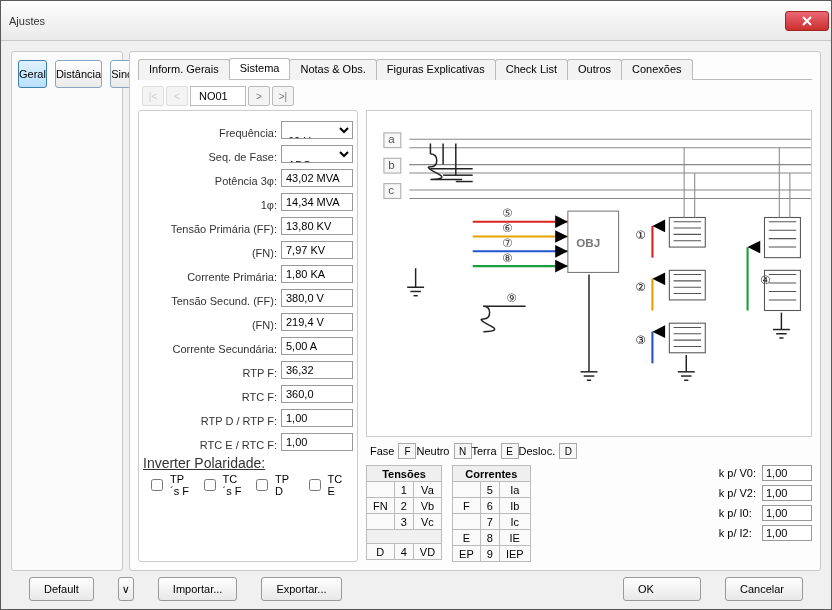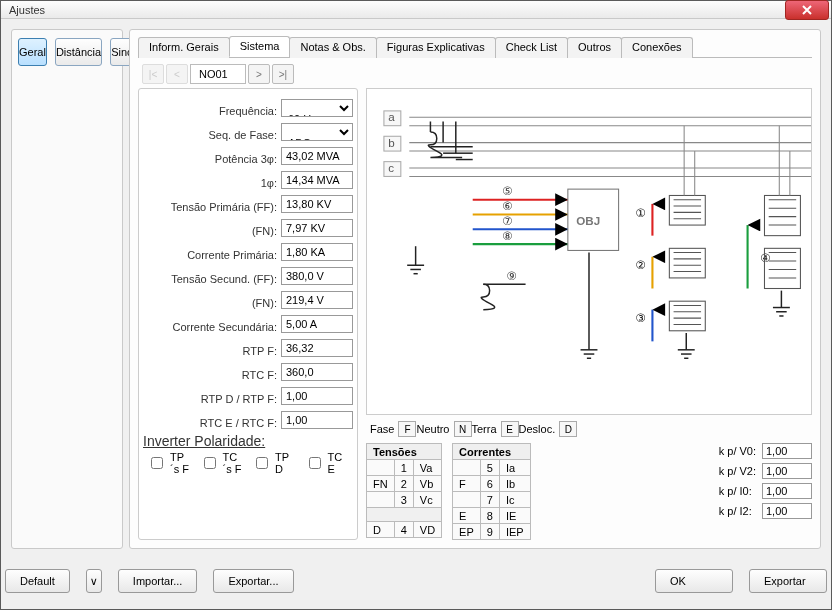--- a/index.html
+++ b/index.html
@@ -1,18 +1,18 @@
 <!DOCTYPE html>
 <html><head>
 <meta charset="utf-8">
 <style>
   * { box-sizing: border-box; font-family: "Segoe UI", Tahoma, sans-serif; font-size: 11px; }
   body { margin: 0; background: #d8d8d8; }
   .window { width: 832px; height: 610px; background: #f0f0f0; border: 1px solid #5a5a5a; position: relative; box-shadow: 2px 2px 8px rgba(0,0,0,0.3); }
-  .titlebar { height: 18px; background: linear-gradient(#fdfdfd,#eaeaea); border-bottom: 1px solid #c9c9c9; display: flex; align-items: center; padding: 0 2px 0 8px; }
+  .titlebar { height: 40px; background: linear-gradient(#fdfdfd,#eaeaea); border-bottom: 1px solid #c9c9c9; display: flex; align-items: center; padding: 0 2px 0 8px; }
   .titlebar .title { flex: 1; color: #333; }
   .close-btn { width: 44px; height: 20px; background: linear-gradient(#e67,#c9302c); border: 1px solid #a02622; border-radius: 3px; display: flex; align-items: center; justify-content: center; color: #fff; font-weight: bold; cursor: pointer; }
   .body { display:flex; height: calc(100% - 68px); padding: 10px; gap: 6px;}
   .sidebar { width: 112px; border:1px solid #c9c9c9; border-radius:3px; background:#fafafa; padding:8px 6px; display:flex; gap:8px;}
   .side-btn { height:28px; border:1px solid #8aa6c1; background:linear-gradient(#fefefe,#eaeaea); border-radius:3px; display:flex; align-items:center; justify-content:center; cursor:pointer;}
   .side-btn.active{ background:linear-gradient(#def1ff,#b9e0ff); border:1px solid #3c7fb1;}
   .main { flex:1; border:1px solid #c9c9c9; border-radius:3px; background:#fdfdfd; padding:6px 8px 8px 8px; position:relative; display:flex; flex-direction:column;}
   .tabs { display:flex; border-bottom:1px solid #bbb; height:22px;}
   .tab { padding:3px 10px; border:1px solid #bbb; border-bottom:none; background:#f3f3f3; margin-right:-1px; border-top-left-radius:3px; border-top-right-radius:3px; cursor:pointer; position:relative; top:1px;}
   .tab.active { background:#fff; border-bottom:1px solid #fff; top:0; font-weight:normal;}
@@ -32,25 +32,25 @@
   .sectlabel { font-size:14px; color:#333; margin-top:4px;text-decoration:underline;}
   .checkgrid { display:grid; grid-template-columns:1fr 1fr 1fr 1fr; gap:2px 8px; padding:2px 4px;}
   .chk { display:flex; align-items:center; gap:4px; font-size:11px;}
   .chk input{width:12px;height:12px;}
   .rightcol { flex:1; display:flex; flex-direction:column;}
   .diagram { flex:1; border:1px solid #ccc; background:#fff; position:relative; min-height:280px;}
   .legend { display:flex; align-items:center; padding:6px 4px; font-size:11px;}
   .legend .sq { display:inline-flex; width:18px; height:16px; border:1px solid #aaa; background:#f7f7f7; align-items:center; justify-content:center; font-size:10px; margin-left:4px;}
   .bottables { display:flex; gap:10px; align-items:flex-start;}
   table.mini { border-collapse:collapse; }
-  table.mini th, table.mini td { border:1px solid #bbb; padding:1px 6px; text-align:left; background:#fafafa; font-size:11px; height:16px;}
+  table.mini th, table.mini td { border:1px solid #bbb; padding:1px 6px; text-align:center; background:#fafafa; font-size:11px; height:16px;}
   table.mini th { background:#efefef; font-weight:bold;}
   .kcol { display:grid; grid-template-columns:auto 50px; gap:4px 6px; align-items:center; margin-left:auto;}
   .kcol input { height:16px; border:1px solid #999; padding:0 3px; font-size:11px;}
-  .footer { position:absolute; left:0; right:0; bottom:0; height:40px; display:flex; padding:0 4px; gap:16px;}
+  .footer { position:absolute; left:0; right:0; bottom:0; height:40px; display:flex; align-items:center; padding:0 28px; gap:24px;}
   .btn { height:24px; padding:0 14px; border:1px solid #999; background:linear-gradient(#fefefe,#e8e8e8); border-radius:3px; cursor:pointer; display:inline-flex; align-items:center; font-size:11px;}
   .split { width:16px; padding:0; justify-content:center;}
   .spacer { flex:1; }
   
   svg text { font-family:"Segoe UI",sans-serif; }
 </style>
 </head>
 <body>
 
 <div class="window">
@@ -387,15 +387,15 @@
     </div>
   </div>
 
   <div class="footer">
     <button class="btn">Default</button>
     <button class="btn split">∨</button>
     <button class="btn">Importar...</button>
     <button class="btn">Exportar...</button>
     <div class="spacer"></div>
     <button class="btn" style="min-width:78px">OK</button>
-    <button class="btn" style="min-width:78px">Exportar</button>
+    <button class="btn" style="min-width:78px">Cancelar</button>
   </div>
 </div>
 
 </body></html>

